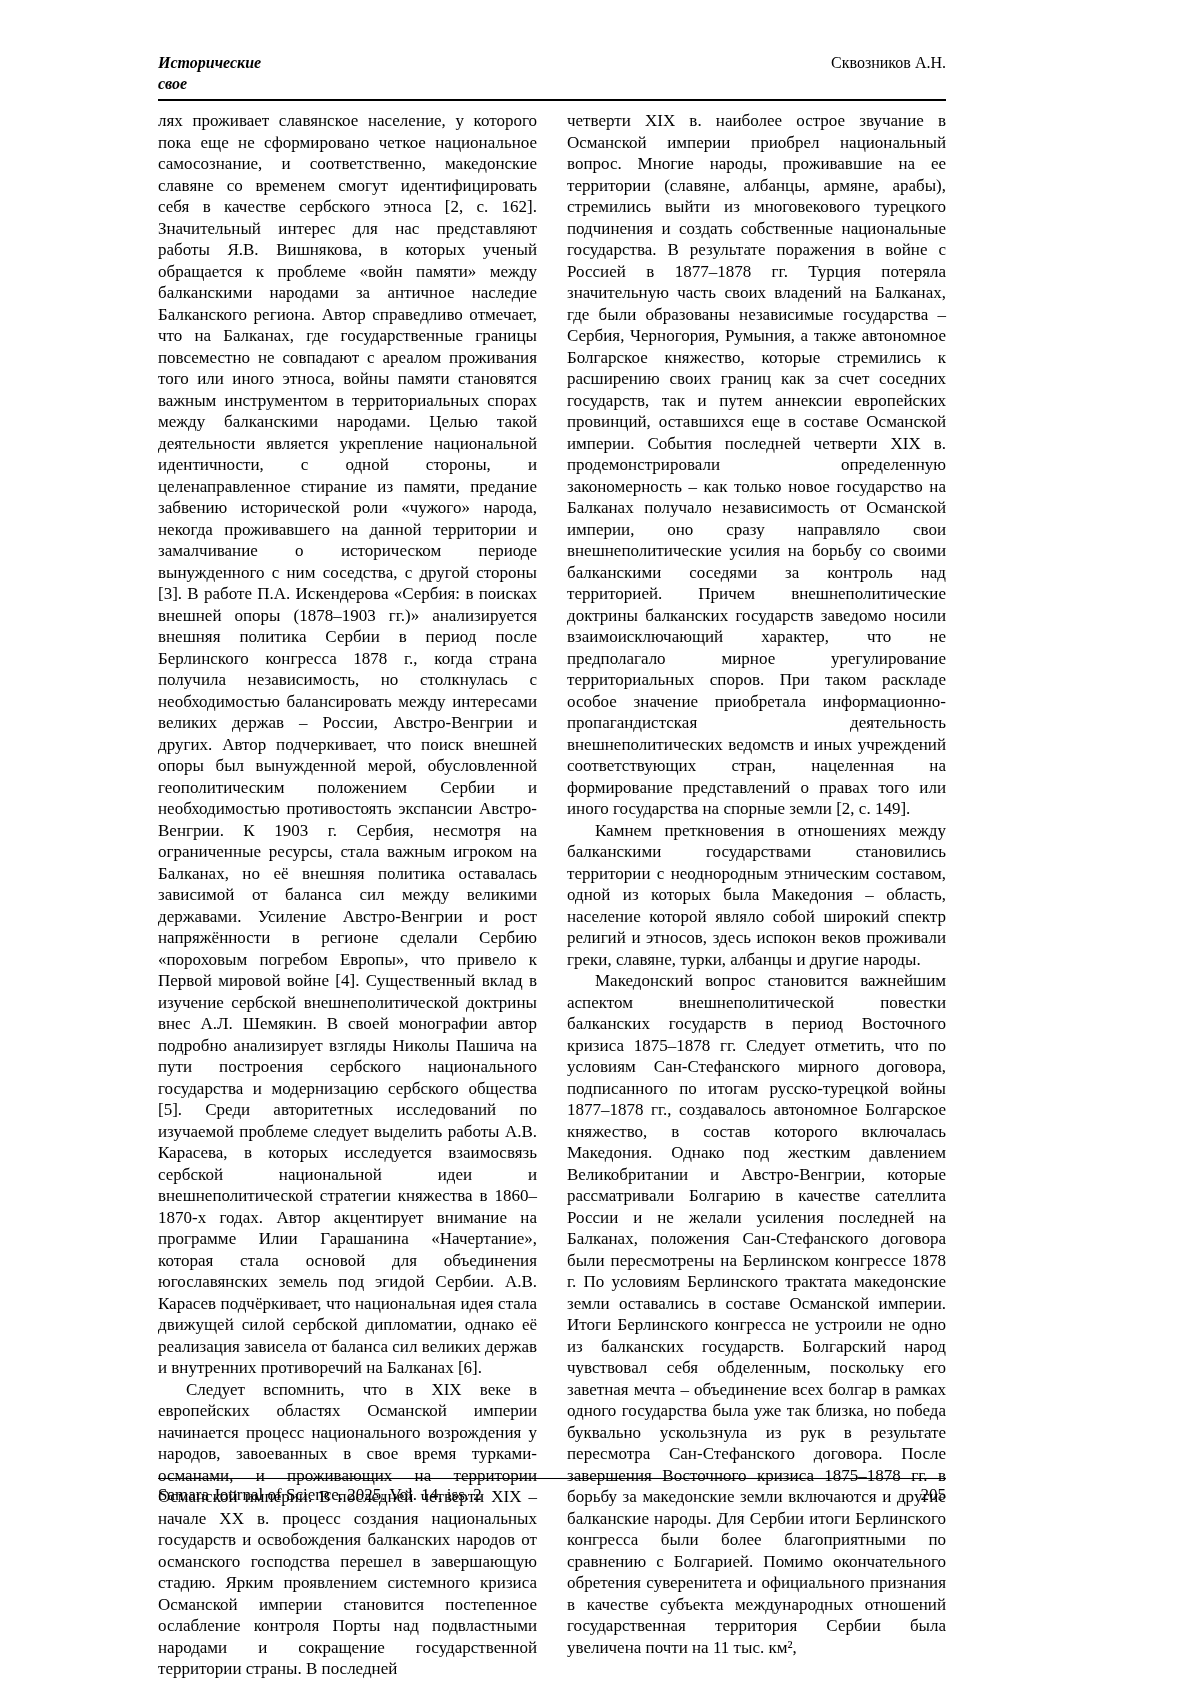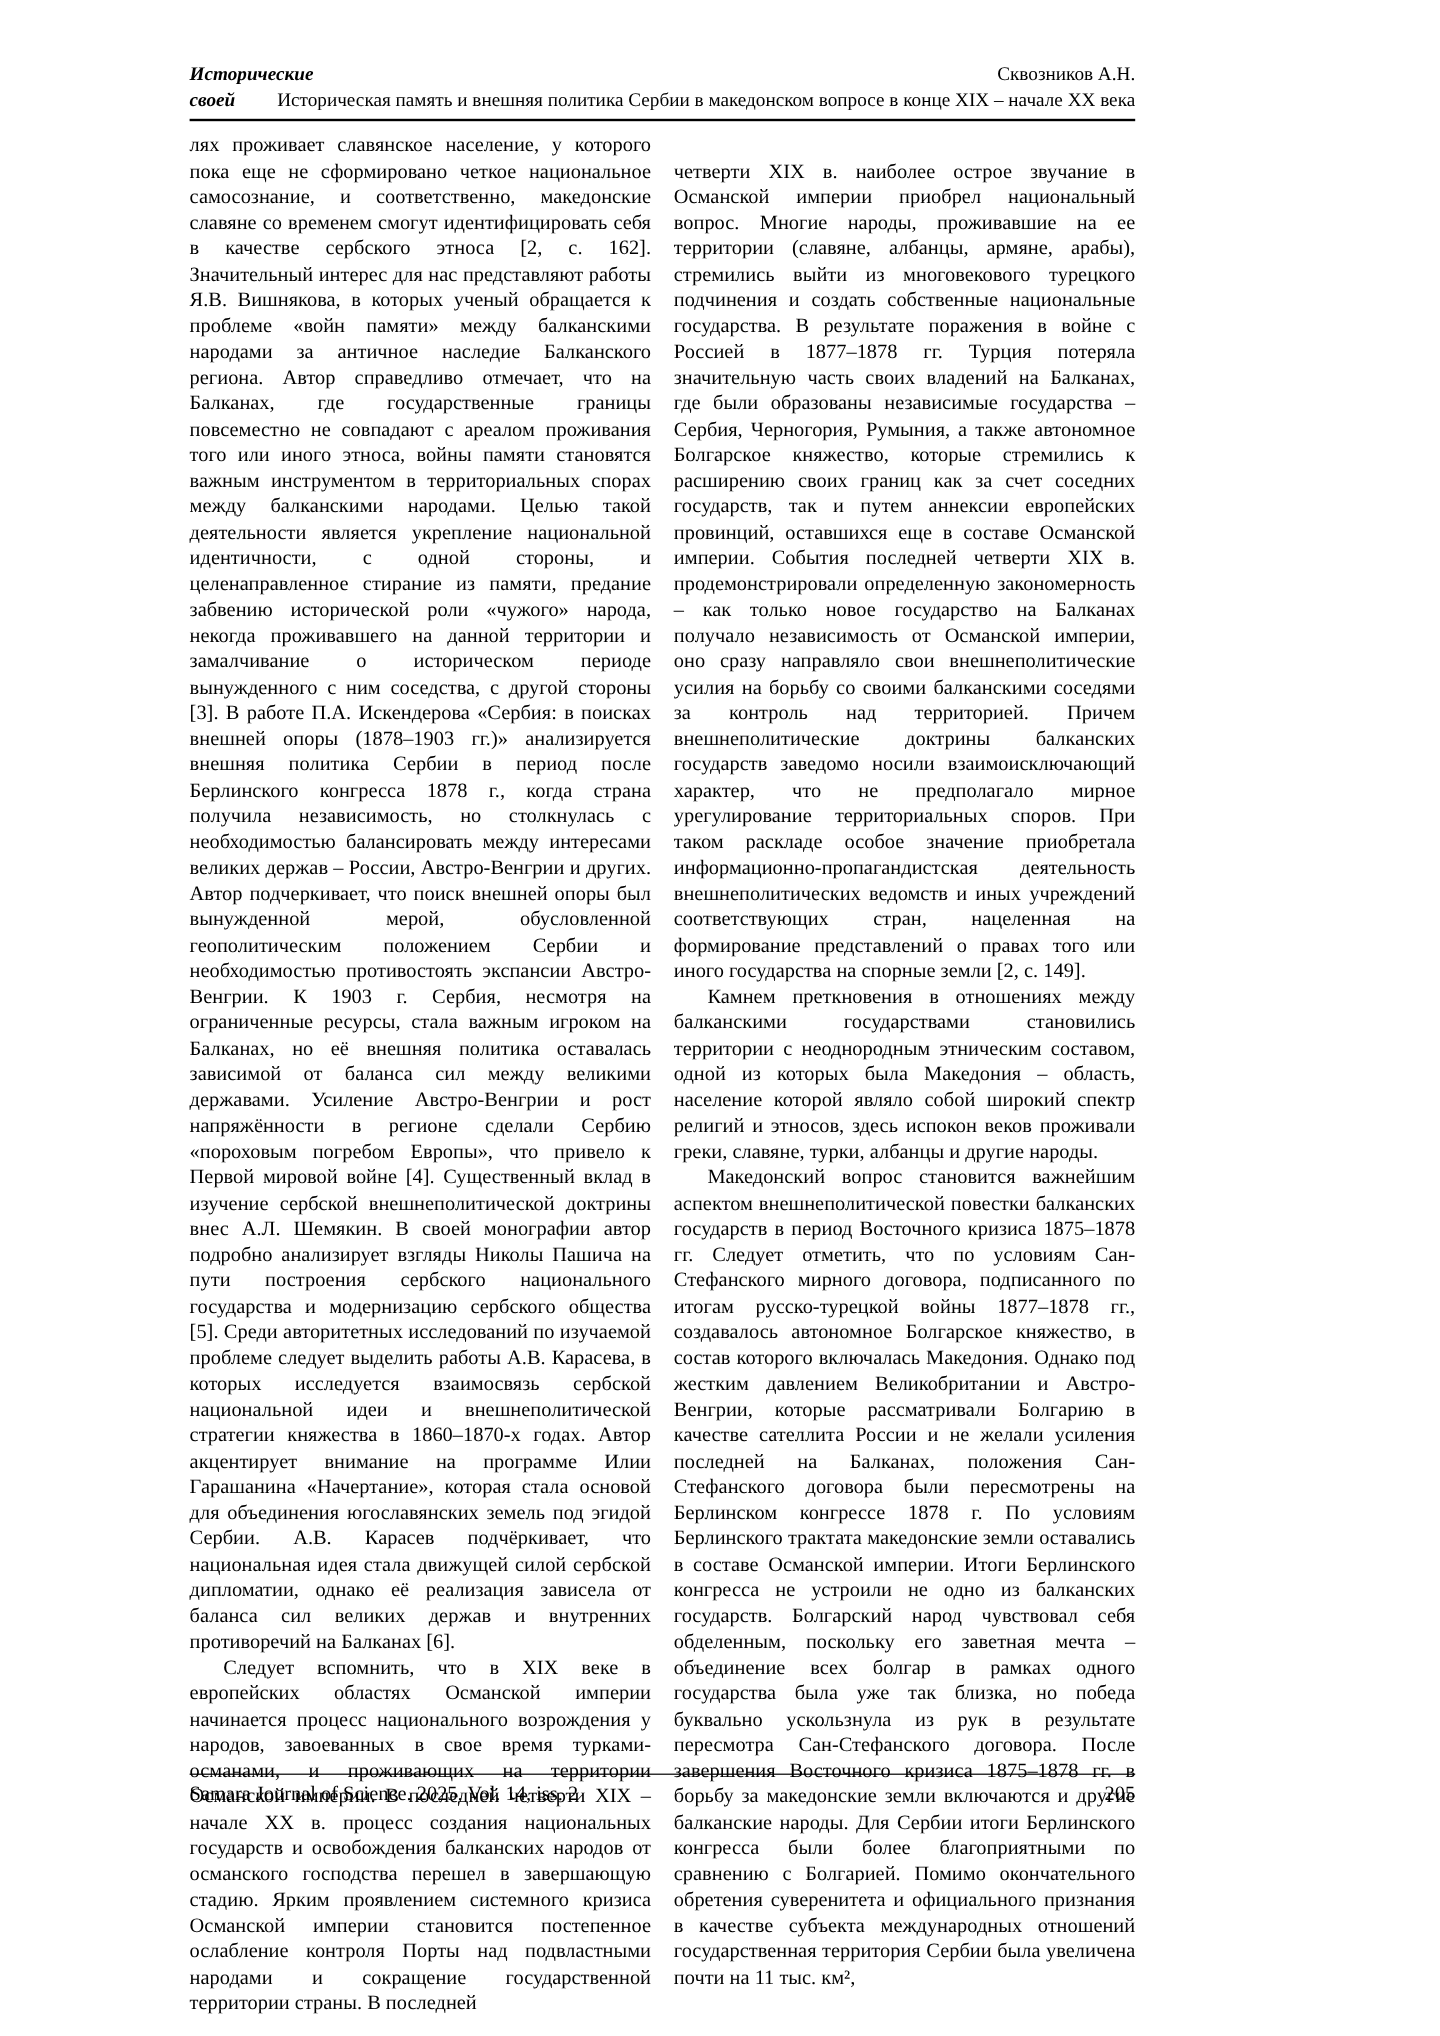--- a/index.html
+++ b/index.html
@@ -42,23 +42,22 @@
     font-weight: normal;
   }
   .header-rule {
     border: none;
     border-top: 2px solid #000000;
     margin: 5px 0 0 0;
   }
   
   .columns {
     display: flex;
-    gap: 19px;
+    gap: 30px;
     margin-top: 9px;
-    align-items: center;
   }
   .column {
     flex: 1 1 0;
     min-width: 0;
     font-size: 17px;
     line-height: 21.5px;
     text-align: justify;
   }
   .column p.para {
     margin: 0;
@@ -90,22 +89,21 @@
 <body>
 
 <div class="page">
 
   <header class="page-header">
     <div class="hrow">
       <span class="section-name">Исторические</span>
       <span class="running-author">Сквозников А.Н.</span>
     </div>
     <div class="hrow">
-      <span class="section-name">своей</span>
-      <span class="running-title">Историческая память и внешняя политика Сербии в македонском вопросе в конце XIX – начале XX века</span>
+      <span class="section-name">свое</span>
     </div>
     <hr class="header-rule">
   </header>
 
   <main class="columns">
     <div class="column" id="col-left">
         <p class="para">лях проживает славянское население, у которого пока еще не сформировано четкое национальное самосознание, и соответственно, македонские славяне со временем смогут идентифицировать себя в качестве сербского этноса [2, с. 162]. Значительный интерес для нас представляют работы Я.В. Вишнякова, в которых ученый обращается к проблеме «войн памяти» между балканскими народами за античное наследие Балканского региона. Автор справедливо отмечает, что на Балканах, где государственные границы повсеместно не совпадают с ареалом проживания того или иного этноса, войны памяти становятся важным инструментом в территориальных спорах между балканскими народами. Целью такой деятельности является укрепление национальной идентичности, с одной стороны, и целенаправленное стирание из памяти, предание забвению исторической роли «чужого» народа, некогда проживавшего на данной территории и замалчивание о историческом периоде вынужденного с ним соседства, с другой стороны [3]. В работе П.А. Искендерова «Сербия: в поисках внешней опоры (1878–1903 гг.)» анализируется внешняя политика Сербии в период после Берлинского конгресса 1878 г., когда страна получила независимость, но столкнулась с необходимостью балансировать между интересами великих держав – России, Австро-Венгрии и других. Автор подчеркивает, что поиск внешней опоры был вынужденной мерой, обусловленной геополитическим положением Сербии и необходимостью противостоять экспансии Австро-Венгрии. К 1903 г. Сербия, несмотря на ограниченные ресурсы, стала важным игроком на Балканах, но её внешняя политика оставалась зависимой от баланса сил между великими державами. Усиление Австро-Венгрии и рост напряжённости в регионе сделали Сербию «пороховым погребом Европы», что привело к Первой мировой войне [4]. Существенный вклад в изучение сербской внешнеполитической доктрины внес А.Л. Шемякин. В своей монографии автор подробно анализирует взгляды Николы Пашича на пути построения сербского национального государства и модернизацию сербского общества [5]. Среди авторитетных исследований по изучаемой проблеме следует выделить работы А.В. Карасева, в которых исследуется взаимосвязь сербской национальной идеи и внешнеполитической стратегии княжества в 1860–1870-х годах. Автор акцентирует внимание на программе Илии Гарашанина «Начертание», которая стала основой для объединения югославянских земель под эгидой Сербии. А.В. Карасев подчёркивает, что национальная идея стала движущей силой сербской дипломатии, однако её реализация зависела от баланса сил великих держав и внутренних противоречий на Балканах [6].</p>
         <p class="para indent">Следует вспомнить, что в XIX веке в европейских областях Османской империи начинается процесс национального возрождения у народов, завоеванных в свое время турками-османами, и проживающих на территории Османской империи. В последней четверти XIX – начале XX в. процесс создания национальных государств и освобождения балканских народов от османского господства перешел в завершающую стадию. Ярким проявлением системного кризиса Османской империи становится постепенное ослабление контроля Порты над подвластными народами и сокращение государственной территории страны. В последней</p>
       </div>
     <div class="column" id="col-right">

